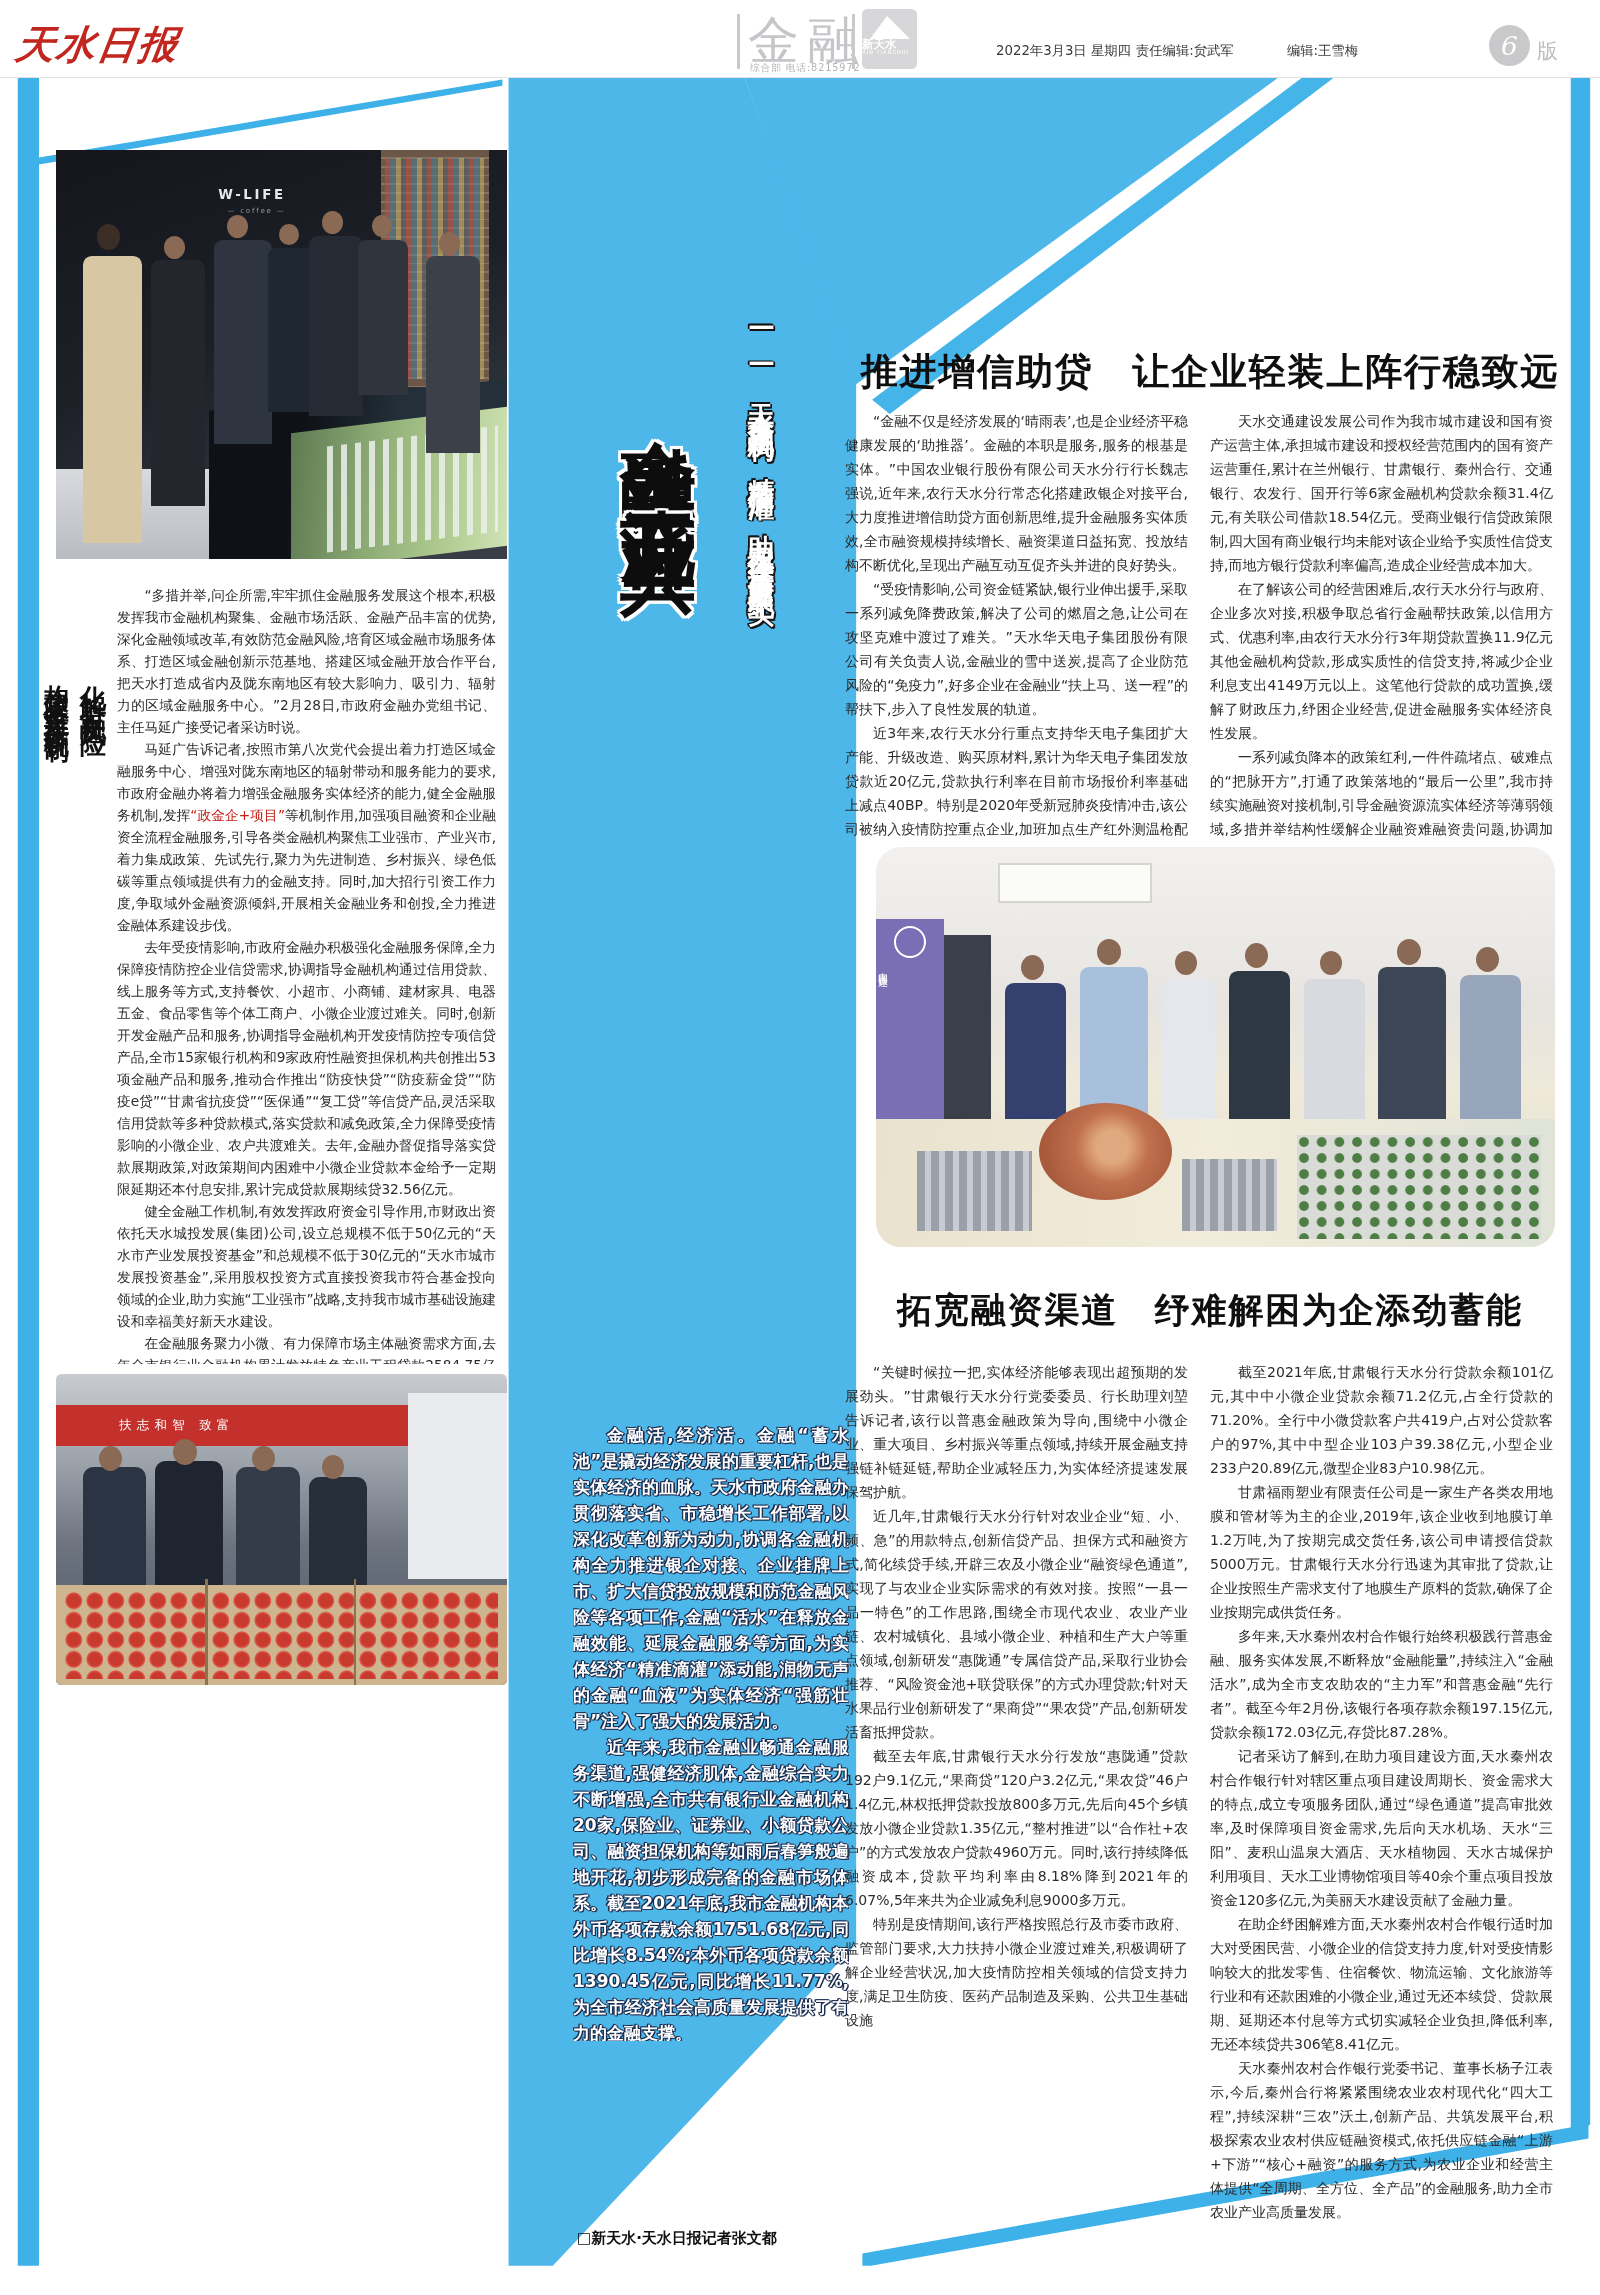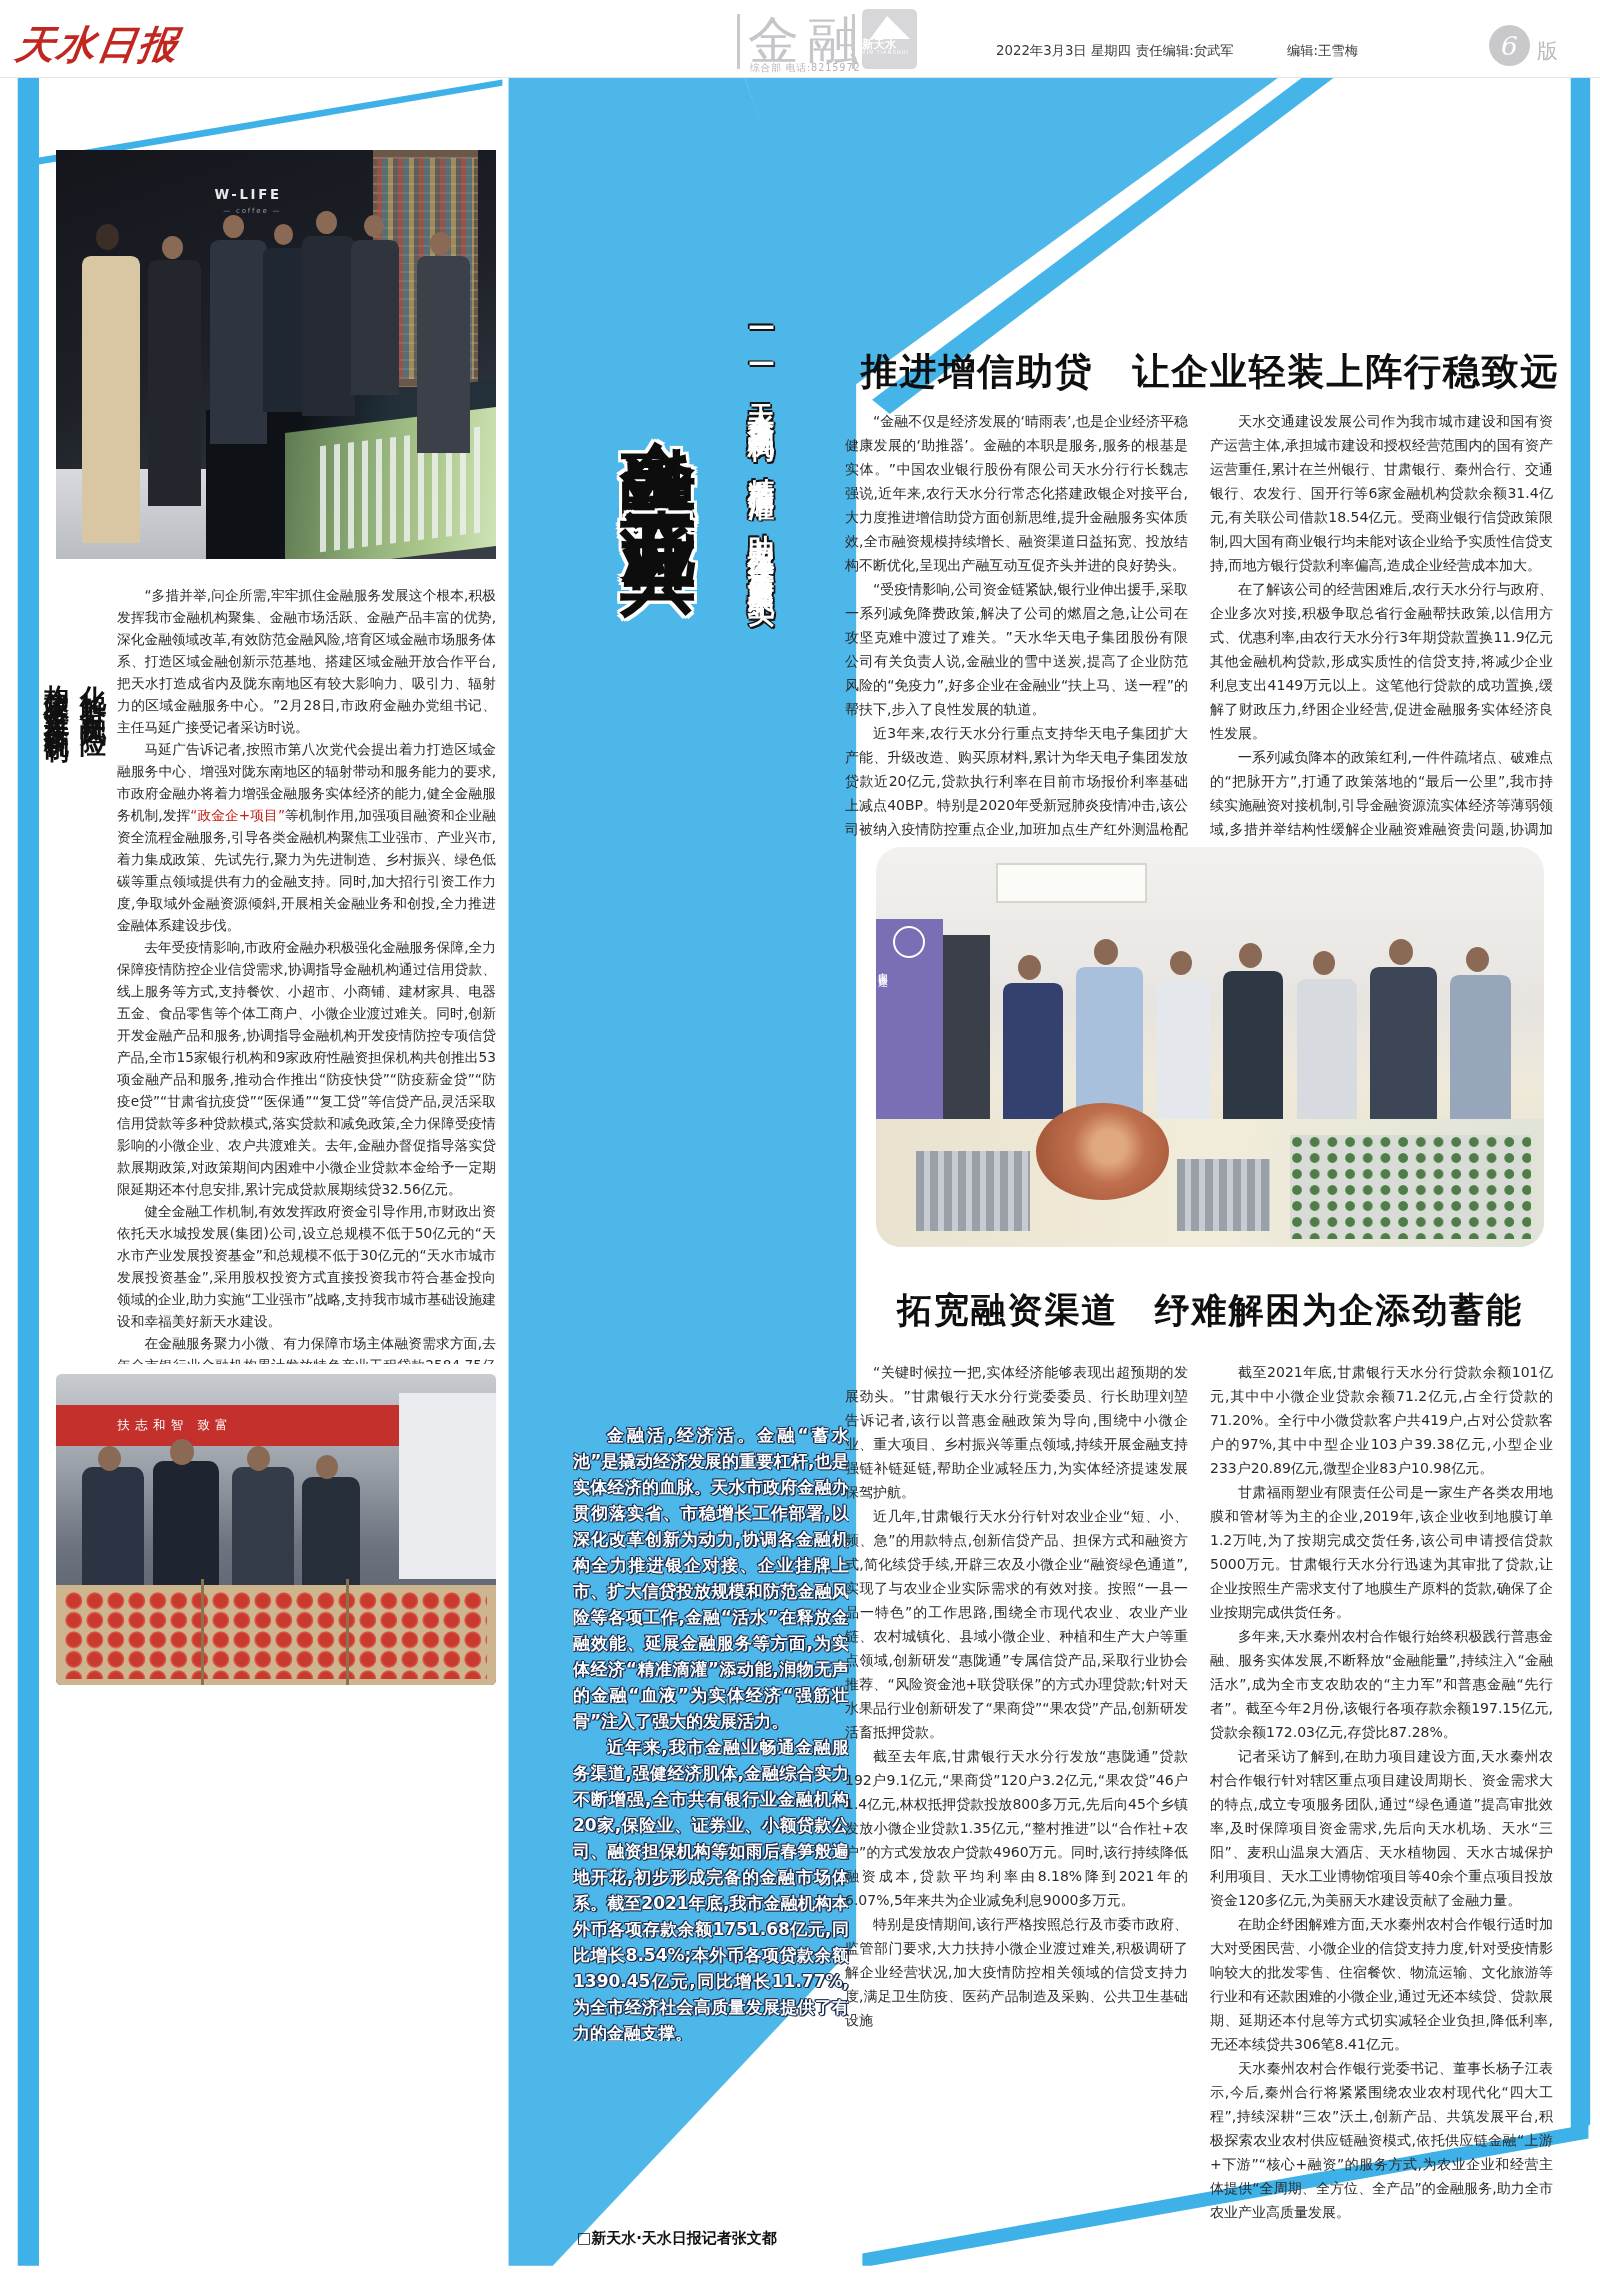--- a/index.html
+++ b/index.html
@@ -17,21 +17,21 @@
   .logo-box{width:55px;height:60px;background:#d7d7d9;border-radius:5.3px;overflow:hidden;}
   .logo-mtn{width:0;height:0;border-left:17.7px solid transparent;border-right:23px solid transparent;
     border-bottom:23px solid #fff;margin:7px auto 0;}
   .logo-box .t1{color:#fff;font-size:11.5px;font-weight:bold;line-height:10.6px;}
   .logo-box .t2{color:#fff;font-size:5.3px;letter-spacing:0.9px;}
   .hdr-meta{font-size:13.3px;color:#3a3a3a;text-align:right;}
   .page-circle{width:41px;height:41px;border-radius:50%;background:#c9c9cb;color:#fff;text-align:center;
     line-height:41px;font-size:26.5px;font-family:"DejaVu Serif",serif;font-style:italic;}
   .page-ban{font-size:21px;color:#bcbcbf;}
   
-  .photo{overflow:hidden;}
+  .photo{overflow:hidden;padding-left:11px;}
   .ph-item{position:absolute;}
   .head{border-radius:50%;background:#8a6a55;}
   
   .left-body{font-size:13.7px;line-height:22px;color:#2b2b2b;overflow:hidden;}
   .left-body p{margin:0;text-indent:2em;}
   .red-inline{color:#c22118;}
   .left-headline{font-family:"DejaVu Serif",serif;font-weight:bold;font-size:26.5px;color:#111;
     letter-spacing:8.8px;line-height:35px;}
   
   .big-headline{font-family:"DejaVu Serif",serif;font-weight:bold;font-size:76px;color:#0d0d0d;

